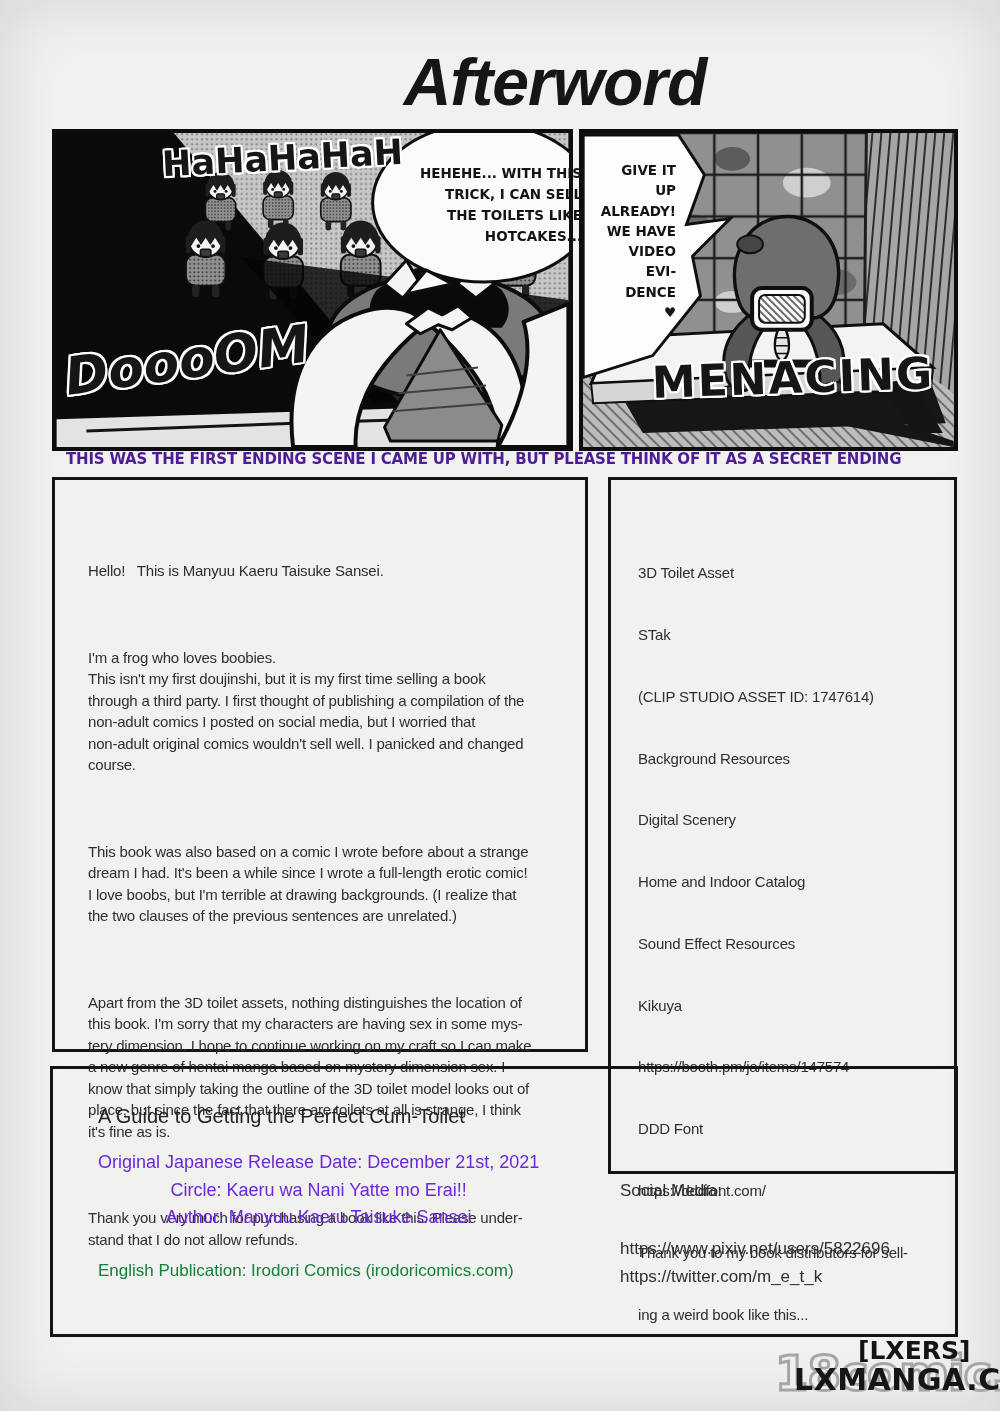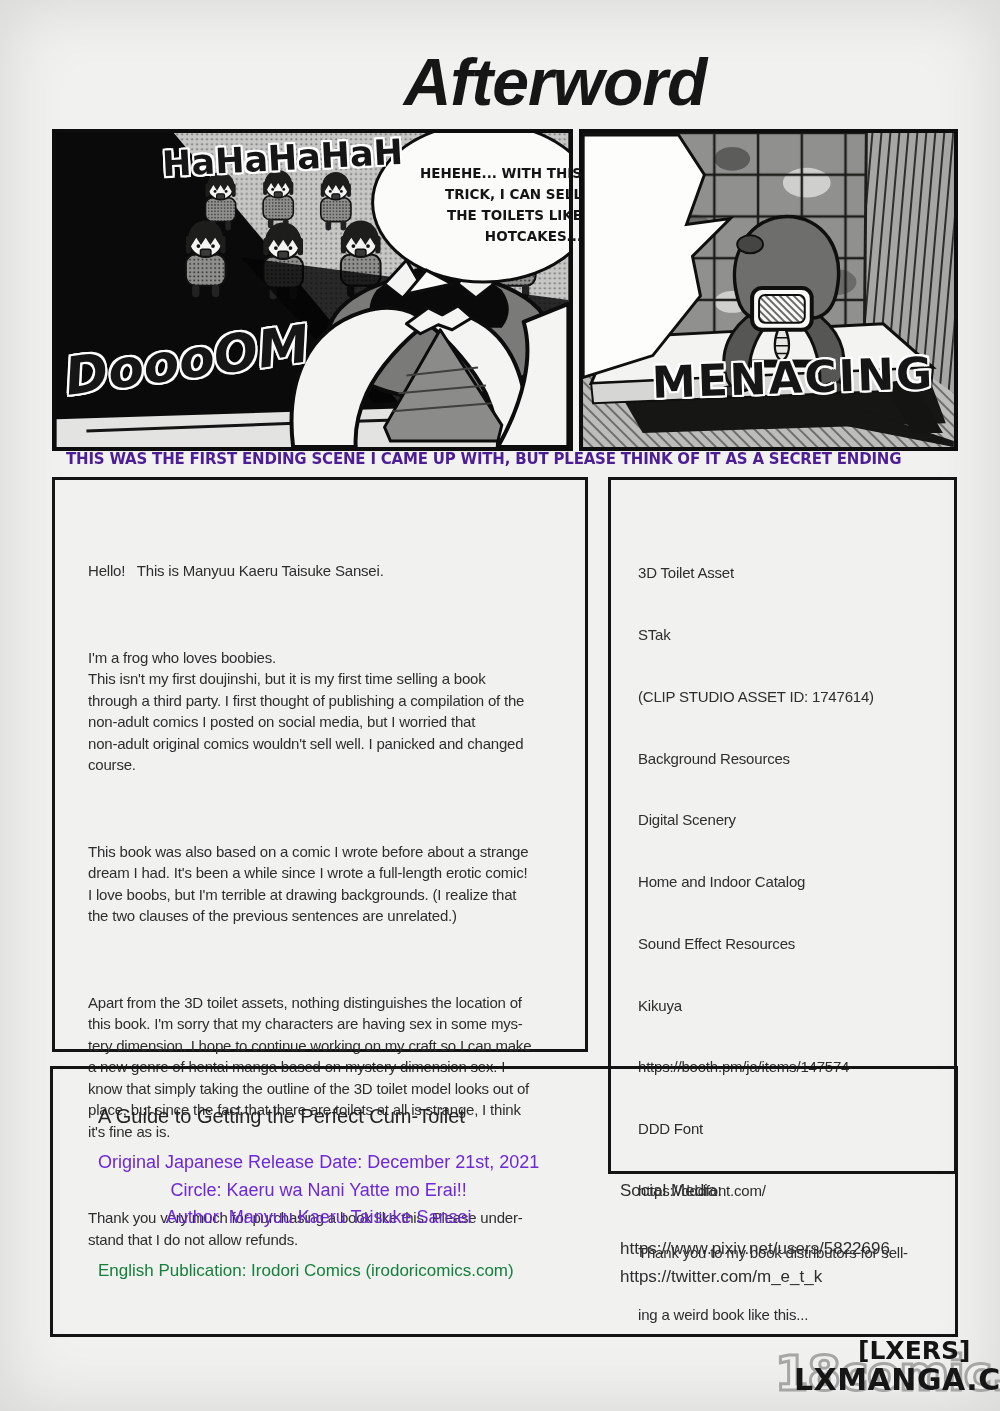--- a/index.html
+++ b/index.html
@@ -188,20 +188,28 @@
       <polygon points="0,2 96,2 122,42 104,92 148,86 110,124 118,164 70,224 0,246" fill="#fdfdfb" stroke="#0f0f0d" stroke-width="3"></polygon>
     </svg>
   </div>
 
   <div class="abs comic outline-w laugh">HaHaHaHaH</div>
   <div class="abs bubble-text bubbleL">HEHEHE... WITH THIS
 TRICK, I CAN SELL
 THE TOILETS LIKE
 HOTCAKES...</div>
   <div class="abs comic outline-w doom">DoooOM</div>
+  <div class="abs bubble-text bubbleR">GIVE IT
+UP
+ALREADY!
+WE HAVE
+VIDEO
+EVI-
+DENCE
+♥</div>
   <div class="abs comic outline-w menacing">MENACING</div>
 
   <div class="abs comic caption">THIS WAS THE FIRST ENDING SCENE I CAME UP WITH, BUT PLEASE THINK OF IT AS A SECRET ENDING</div>
 
   <div class="abs box letter-box">
     <div class="abs letter pre">
       <p>Hello!   This is Manyuu Kaeru Taisuke Sansei.</p>
       <p>I'm a frog who loves boobies.
 This isn't my first doujinshi, but it is my first time selling a book
 through a third party. I first thought of publishing a compilation of the

